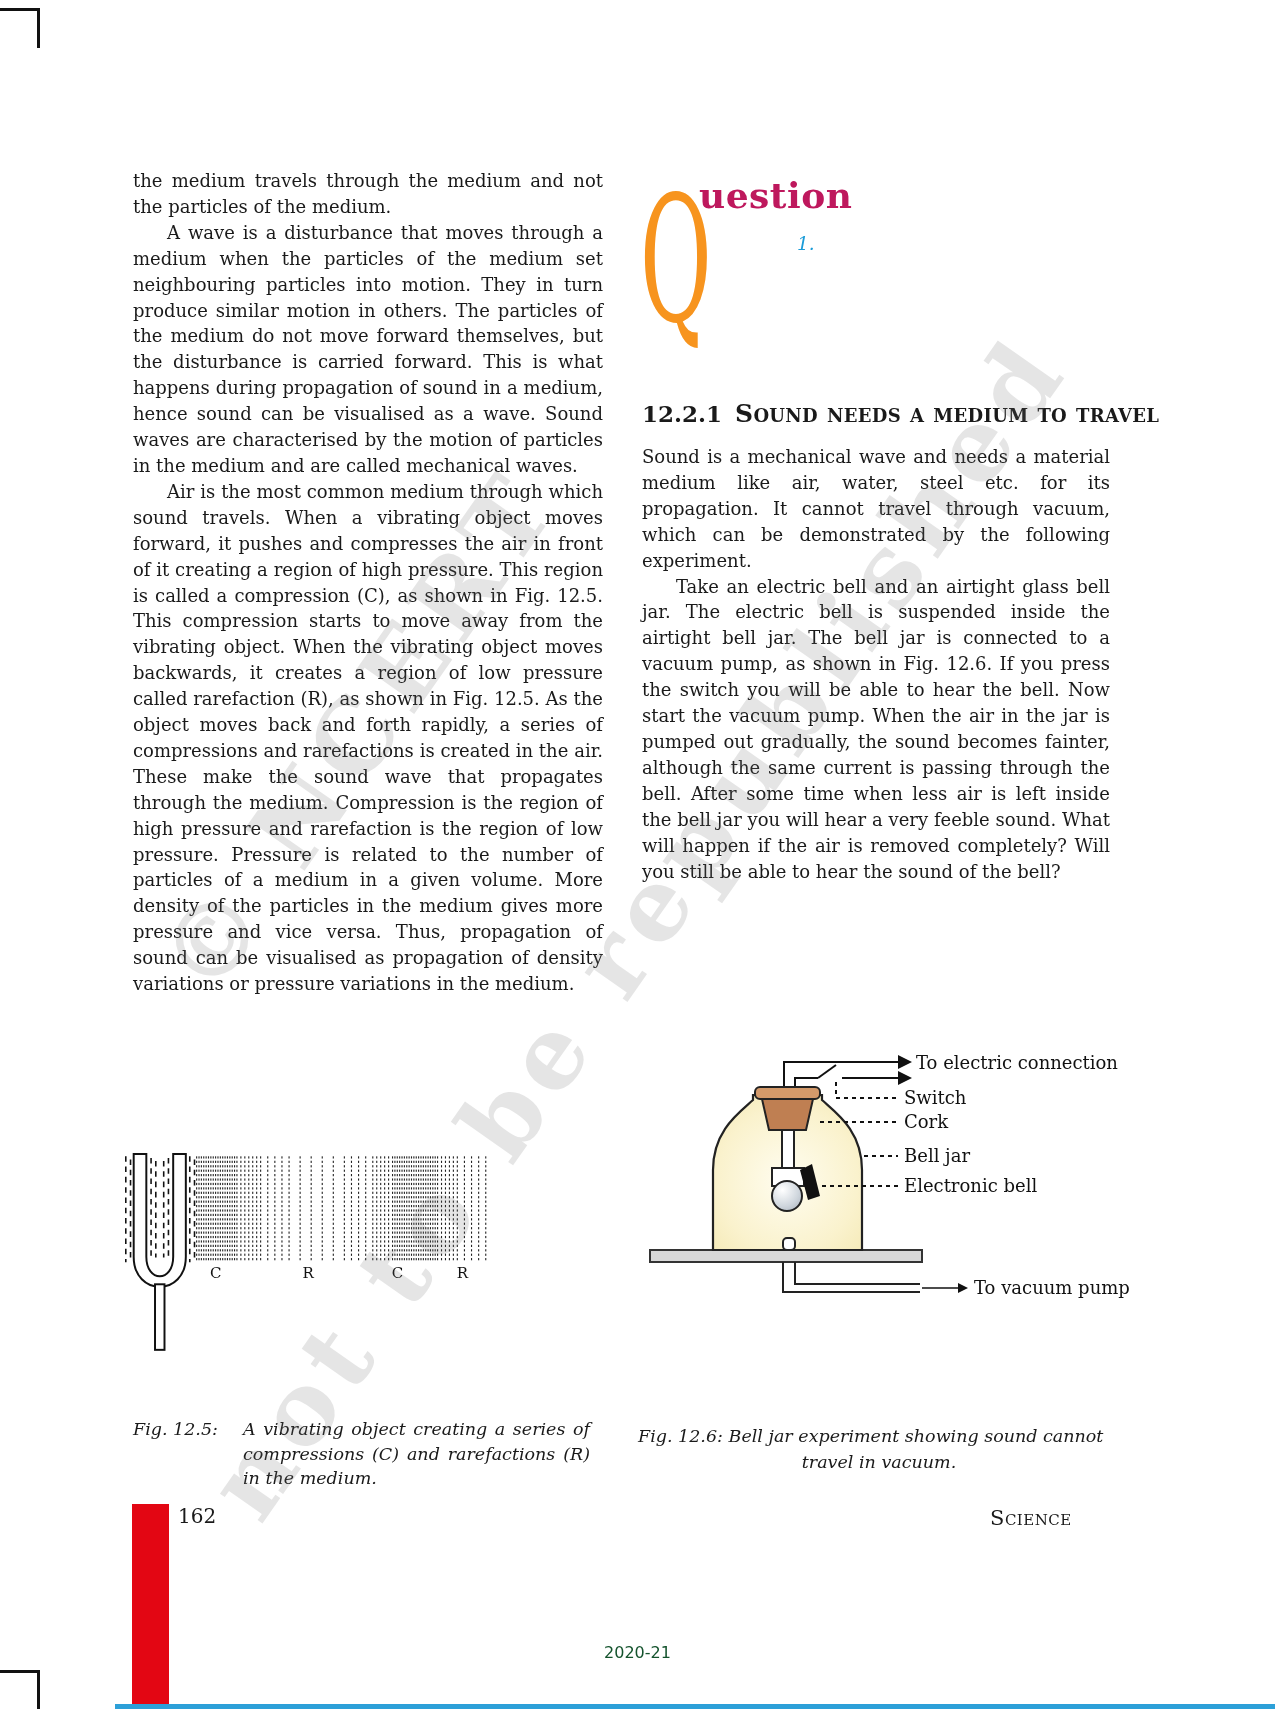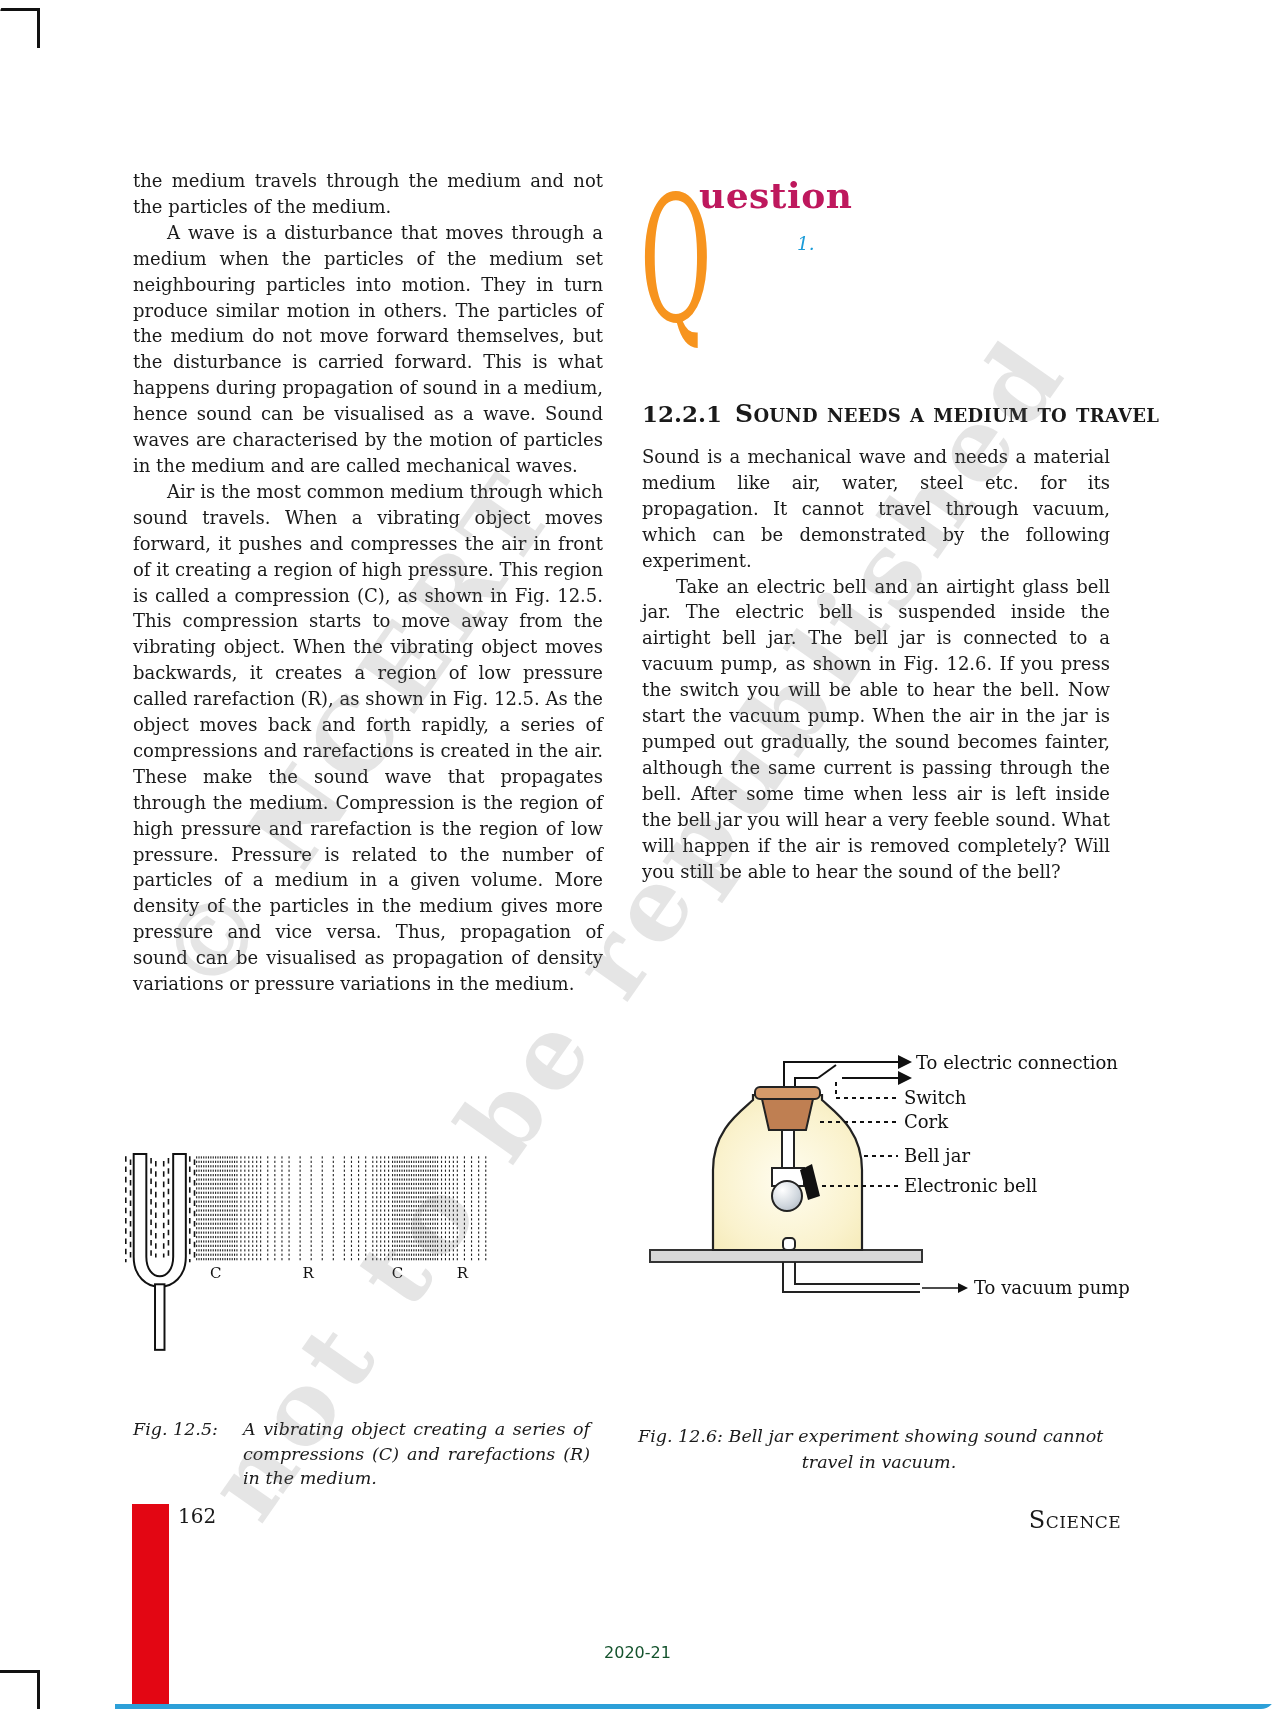--- a/index.html
+++ b/index.html
@@ -1,20 +1,19 @@
 <!DOCTYPE html>
 <html><head>
 <meta charset="utf-8">
 <style>
   html,body{margin:0;padding:0;background:#fff;}
   .page{
     position:relative;width:1275px;height:1709px;background:#fff;
     font-family:"DejaVu Serif","Liberation Serif",serif;color:#1a1a1a;
     overflow:hidden;
-    border-radius:14px;
   }
   .body-col{position:absolute;text-align:justify;font-size:18px;line-height:25.9px;}
   .body-col p{margin:0;}
   .body-col p.indent{text-indent:34px;}
   #left-col{left:133px;top:168px;width:470px;}
   #right-col{left:642px;top:444px;width:468px;}
 
   
   .qcap{
     position:absolute;left:640px;top:172px;font-size:175px;line-height:1;
@@ -39,22 +38,22 @@
   #fig126-cap .line2{text-align:center;margin-top:1px;}
 
   
   #fig125-svg{position:absolute;left:125px;top:1150px;}
   #fig126-svg{position:absolute;left:600px;top:1040px;}
   svg text{font-family:"DejaVu Serif","Liberation Serif",serif;fill:#111;}
 
   
   .red-bar{position:absolute;left:132px;top:1504px;width:37px;height:205px;background:#E30613;}
   .page-num{position:absolute;left:178px;top:1504px;font-size:20px;font-weight:normal;}
-  .journal{position:absolute;left:990px;top:1506px;width:170px;text-align:center;
-           font-variant:small-caps;font-size:24px;letter-spacing:.5px;}
+  .journal{position:absolute;left:990px;top:1506px;width:170px;text-align:left;
+           font-variant:small-caps;font-size:21px;letter-spacing:.5px;}
   .year-line{position:absolute;left:100px;top:1643px;width:1075px;text-align:center;
              font-family:"DejaVu Sans","Liberation Sans",sans-serif;font-size:16px;color:#14532d;}
   .bottom-blue{position:absolute;left:115px;top:1704px;width:1160px;height:5px;background:#2DA0D8;}
 
   
   .corner-top{position:absolute;left:0;top:8px;width:37px;height:37px;
               border-top:3px solid #111;border-right:3px solid #111;}
   .corner-bottom{position:absolute;left:0;top:1670px;width:37px;height:39px;
               border-top:3px solid #111;border-right:3px solid #111;}
 

